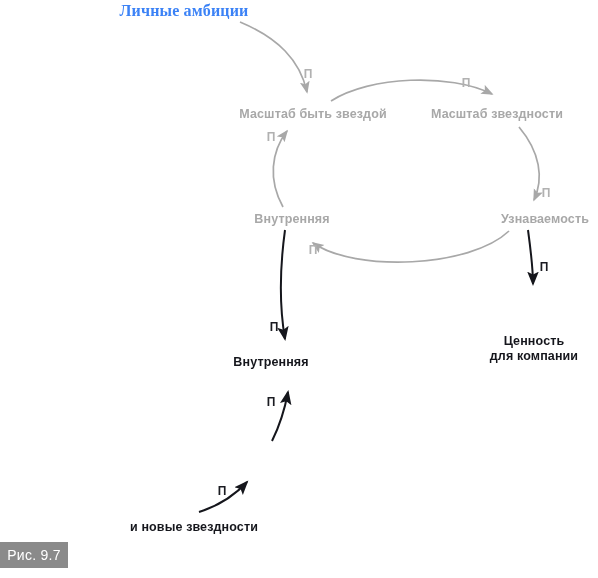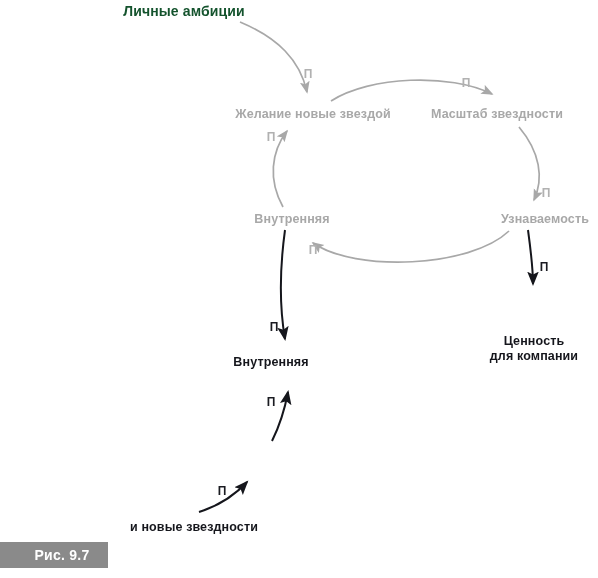--- a/index.html
+++ b/index.html
@@ -32,22 +32,23 @@
     line-height: 1.18;
     white-space: nowrap;
     transform: translate(-50%, -50%);
     letter-spacing: 0.01em;
   }
   .node-label.loop {
     color: #a8a8a8;
     font-size: 12.5px;
   }
   .node-label.exogenous {
-    color: #14532d;
-    font-size: 14px;
+    color: #3b82f6;
+    font-size: 16px;
+    font-family: Liberation Serif, serif;
   }
   .node-label.dark {
     color: #15161c;
     font-size: 12.5px;
   }
   .polarity {
     position: absolute;
     font-weight: bold;
     font-size: 12px;
     transform: translate(-50%, -50%);
@@ -56,31 +57,30 @@
   .polarity.light {
     color: #b1b1b1;
   }
   .polarity.dark {
     color: #1a1b21;
   }
   #figure-caption {
     position: absolute;
     left: 0px;
     top: 542px;
-    width: 92px;
+    width: 68px;
     height: 26px;
     background: #8a8a8a;
     color: #ffffff;
     font-size: 14px;
-    font-weight: bold;
+    font-weight: normal;
     display: flex;
     align-items: center;
     justify-content: center;
     letter-spacing: 0.02em;
-    padding-left: 16px;
   }
 </style>
 </head>
 <body>
 
 <div id="figure-root">
 
   <svg id="diagram-svg" viewBox="0 0 598 578" aria-hidden="true">
     <defs>
       <marker id="arrow-light" markerWidth="9" markerHeight="9" refX="6.2" refY="3.2" orient="auto" markerUnits="strokeWidth">
@@ -108,21 +108,21 @@
     <path d="M 272,441 C 280,425 285,408 288,392" fill="none" stroke="#15161c" stroke-width="2" marker-end="url(#arrow-dark)"></path>
 
     <path d="M 199,512 C 218,506 235,495 247,482" fill="none" stroke="#15161c" stroke-width="2" marker-end="url(#arrow-dark)"></path>
   </svg>
 
   <div class="node-label exogenous" style="left:184px; top:11px;">
     <span>Личные амбиции</span>
   </div>
 
   <div class="node-label loop" style="left:313px; top:114px;">
-    <span>Желание новые звездой</span>
+    <span>Масштаб быть звездой</span>
   </div>
 
   <div class="node-label loop" style="left:497px; top:114px;">
     <span>Масштаб звездности</span>
   </div>
 
   <div class="node-label loop" style="left:529px; top:219px;margin-left:16px;">
     <span>Узнаваемость</span>
   </div>
 

